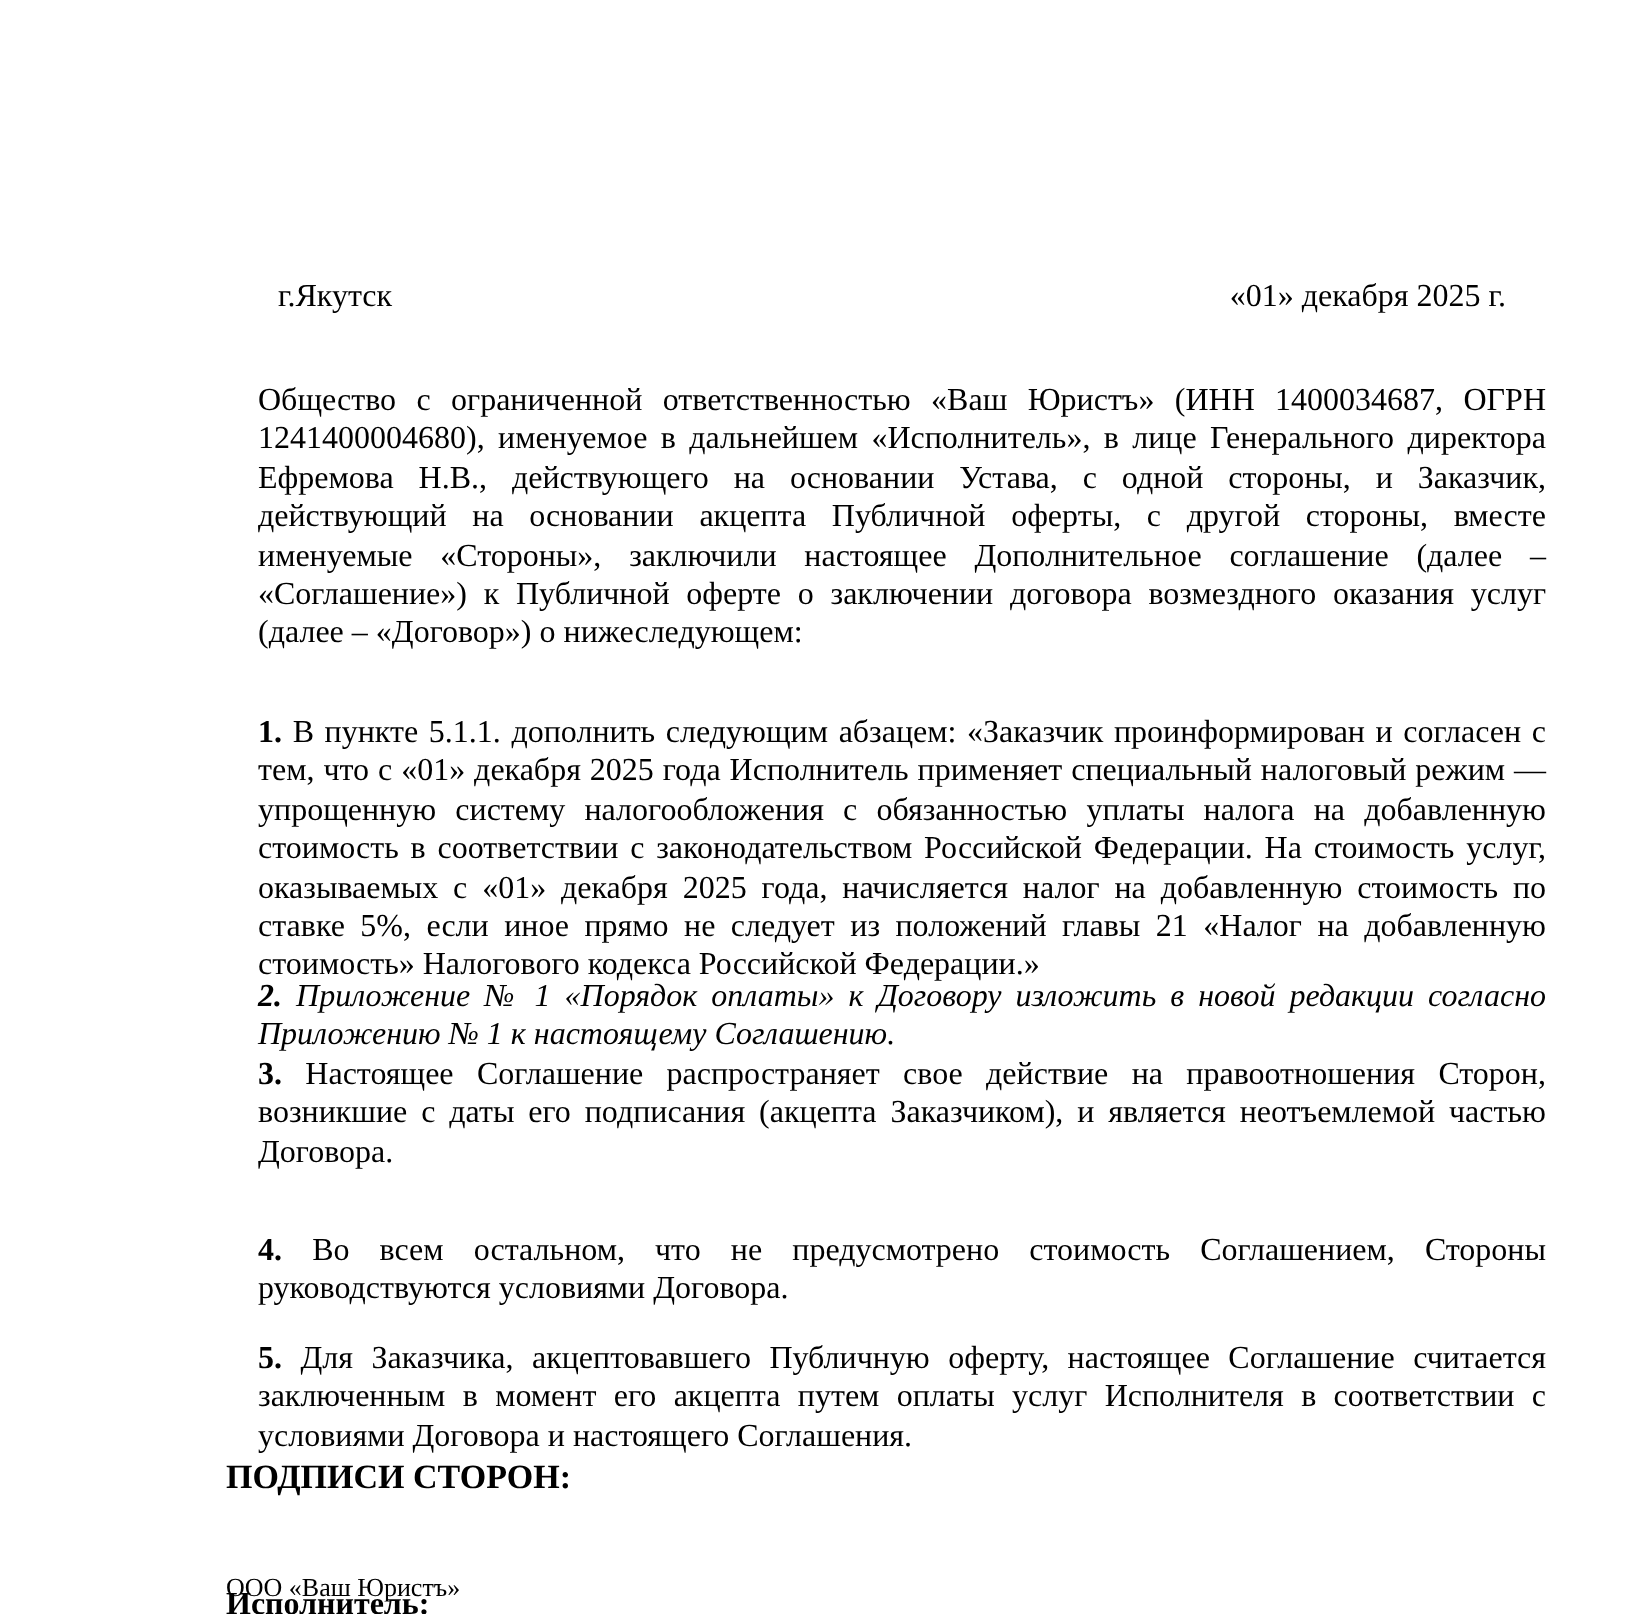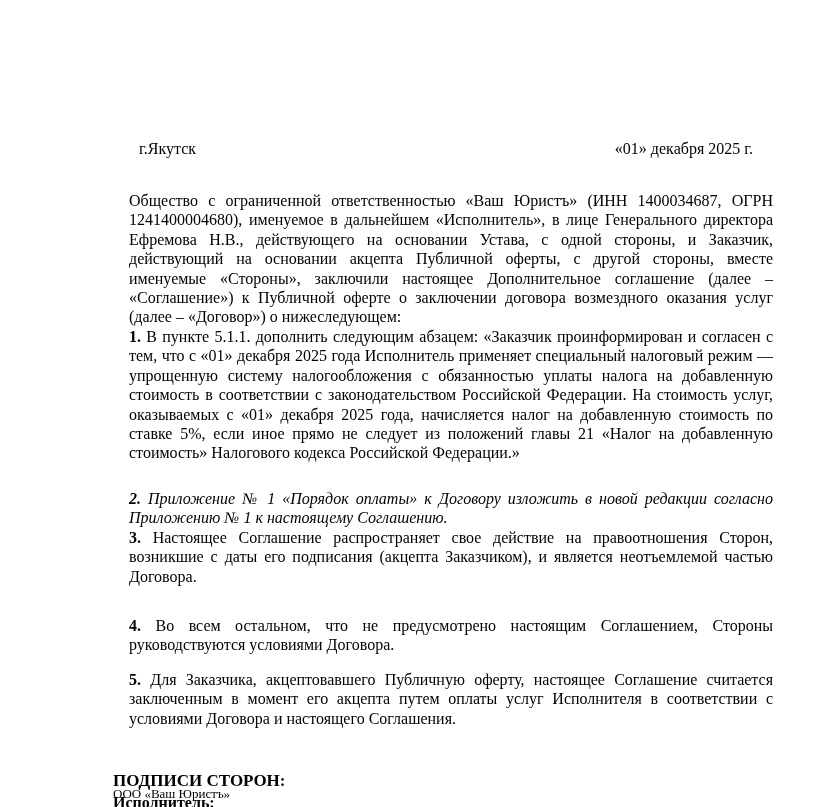--- a/index.html
+++ b/index.html
@@ -45,33 +45,32 @@
       position: absolute;
       left: 0;
       width: 644px;
       font-size: 16px;
       line-height: 19.4px;
       text-align: justify;
       margin: 16px;
     }
     .para .num { font-weight: bold; }
     .intro { top: 175px; }
-    .p1 { top: 311px; }
+    .p1 { top: 341px; }
     .p2 { top: 473px; font-style: italic; }
     .p3 { top: 512px; }
     .p4 { top: 600px; }
     .p5 { top: 654px; }
     .sign-heading {
       position: absolute;
       top: 729px;
       left: 0;
       font-weight: bold;
       font-size: 17px;
       line-height: 20px;
-      margin-top: 42px;
     }
     .sign-role {
       position: absolute;
       top: 793px;
       left: 0;
       font-weight: bold;
       font-size: 16px;
       line-height: 19.5px;
     }
     .sign-org {
@@ -96,21 +95,21 @@
   </div>
 
   <p class="para intro">Общество с ограниченной ответственностью «Ваш Юристъ» (ИНН 1400034687, ОГРН 1241400004680), именуемое в дальнейшем «Исполнитель», в лице Генерального директора Ефремова Н.В., действующего на основании Устава, с одной стороны, и Заказчик, действующий на основании акцепта Публичной оферты, с другой стороны, вместе именуемые «Стороны», заключили настоящее Дополнительное соглашение (далее – «Соглашение») к Публичной оферте о заключении договора возмездного оказания услуг (далее – «Договор») о нижеследующем:</p>
 
   <p class="para p1"><span class="num">1.</span><span> В пункте 5.1.1. дополнить следующим абзацем: «Заказчик проинформирован и согласен с тем, что с «01» декабря 2025 года Исполнитель применяет специальный налоговый режим — упрощенную систему налогообложения с обязанностью уплаты налога на добавленную стоимость в соответствии с законодательством Российской Федерации. На стоимость услуг, оказываемых с «01» декабря 2025 года, начисляется налог на добавленную стоимость по ставке 5%, если иное прямо не следует из положений главы 21 «Налог на добавленную стоимость» Налогового кодекса Российской Федерации.»</span></p>
 
   <p class="para p2"><span class="num">2.</span><span> Приложение № 1 «Порядок оплаты» к Договору изложить в новой редакции согласно Приложению № 1 к настоящему Соглашению.</span></p>
 
   <p class="para p3"><span class="num">3.</span><span> Настоящее Соглашение распространяет свое действие на правоотношения Сторон, возникшие с даты его подписания (акцепта Заказчиком), и является неотъемлемой частью Договора.</span></p>
 
-  <p class="para p4"><span class="num">4.</span><span> Во всем остальном, что не предусмотрено настоящим Соглашением, Стороны руководствуются условиями Договора.</span></p>
+  <p class="para p4"><span class="num">4.</span><span> Во всем остальном, что не предусмотрено стоимость Соглашением, Стороны руководствуются условиями Договора.</span></p>
 
   <p class="para p5"><span class="num">5.</span><span> Для Заказчика, акцептовавшего Публичную оферту, настоящее Соглашение считается заключенным в момент его акцепта путем оплаты услуг Исполнителя в соответствии с условиями Договора и настоящего Соглашения.</span></p>
 
   <div class="sign-heading">ПОДПИСИ СТОРОН:</div>
   <div class="sign-role">Исполнитель:</div>
   <div class="sign-org">ООО «Ваш Юристъ»</div>
 
 </div>
 
 </body></html>

